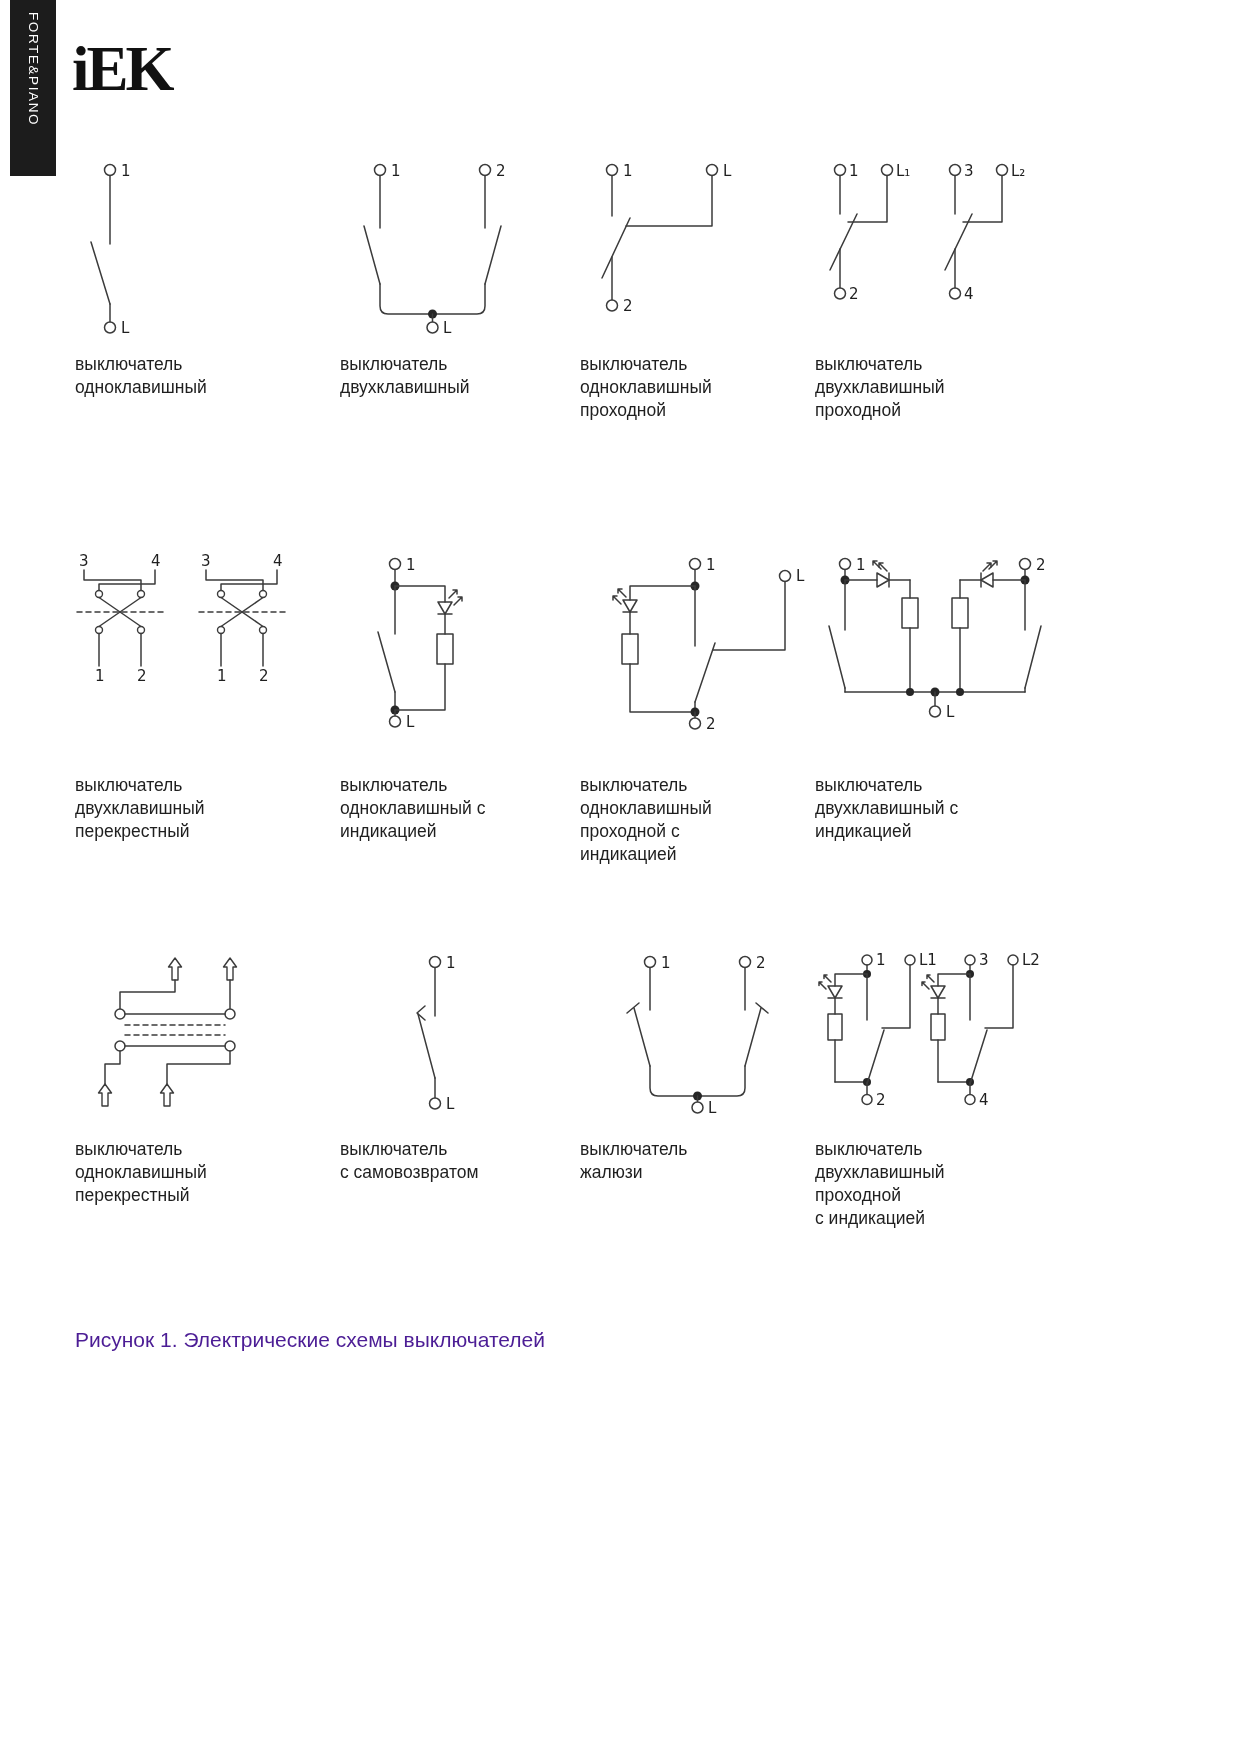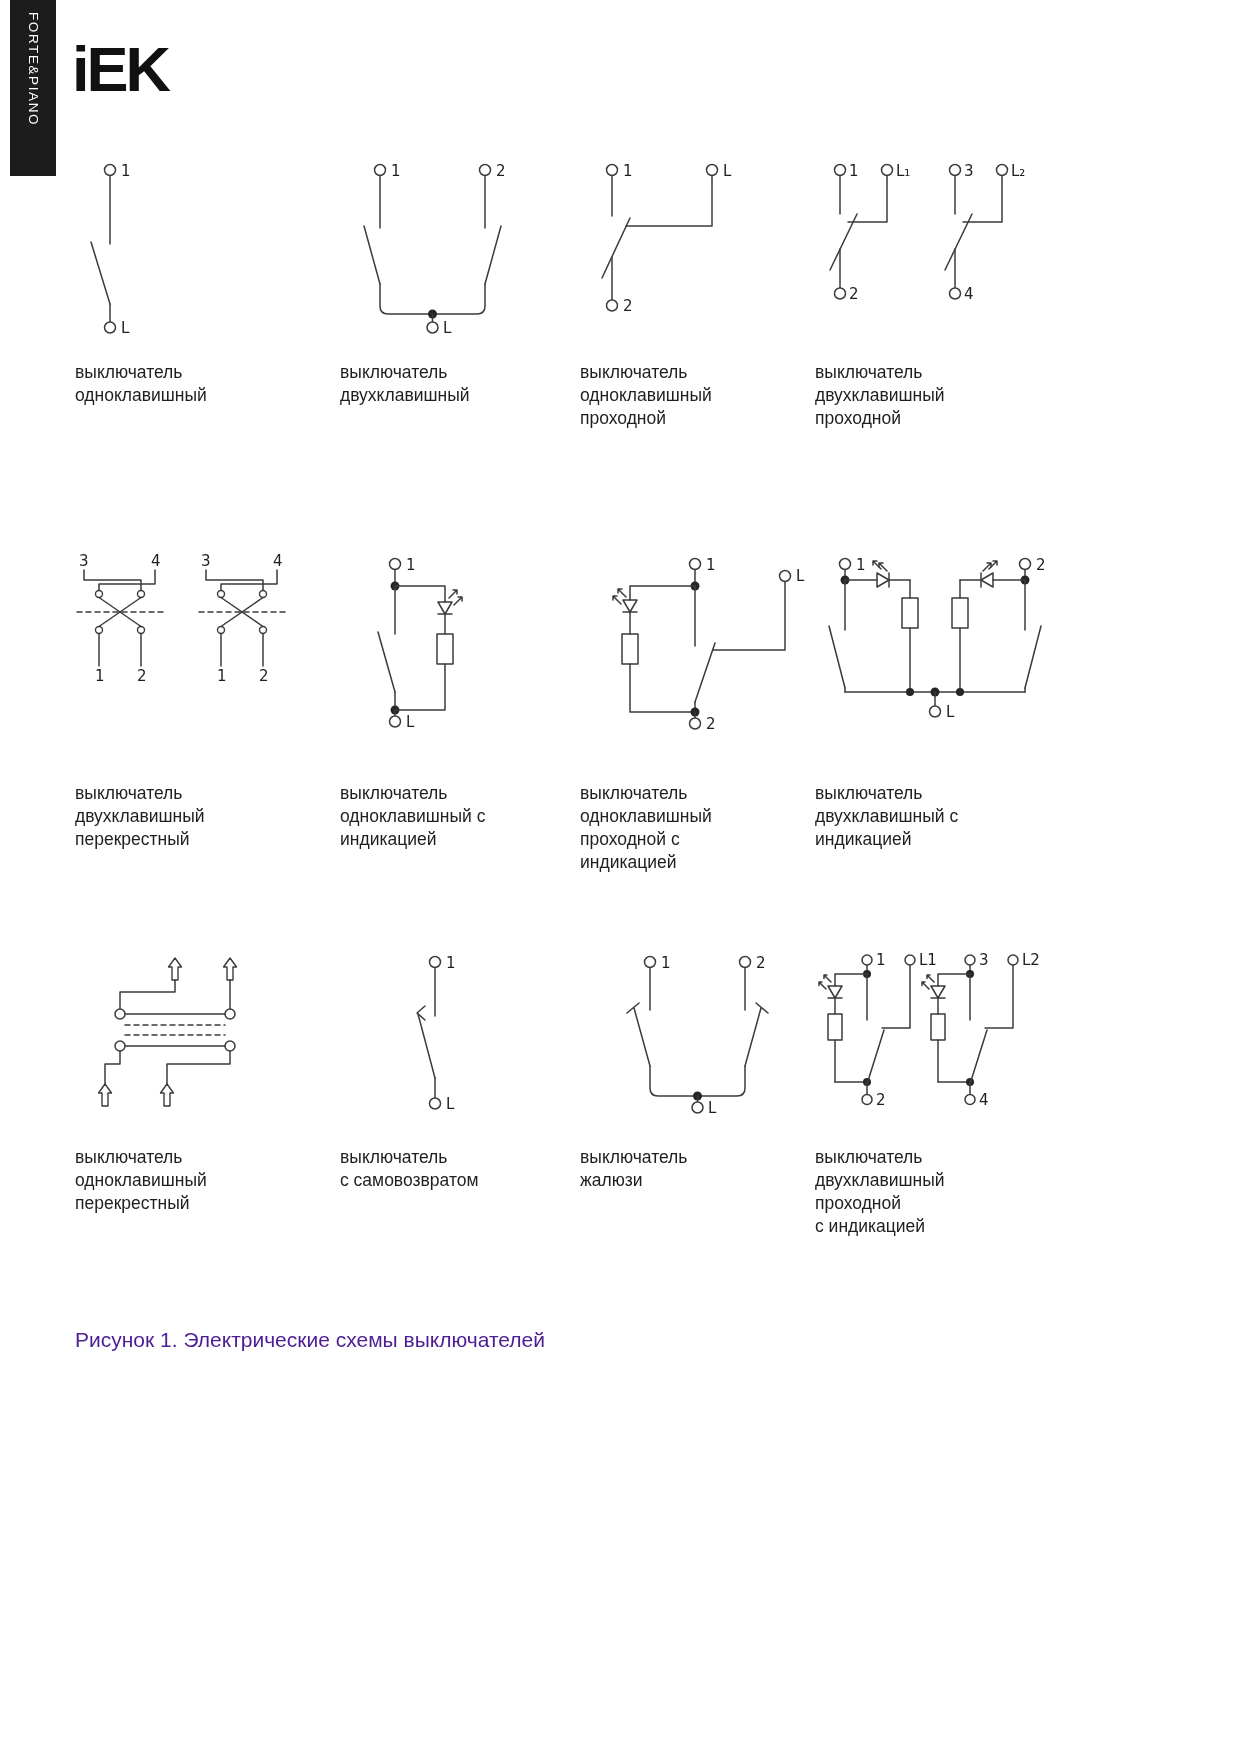--- a/index.html
+++ b/index.html
@@ -3,27 +3,27 @@
 <meta charset="utf-8">
 <style>
   html,body{margin:0;padding:0}
   body{width:1242px;height:1749px;background:#fff;position:relative;
        font-family:"Liberation Sans",sans-serif;color:#1f1f1f;overflow:hidden}
   .page{position:absolute;inset:0;background:#fff}
   .side-tab{position:absolute;left:10px;top:0;width:46px;height:176px;background:#1c1c1c;
             display:flex;justify-content:center;align-items:flex-start}
   .side-text{writing-mode:vertical-rl;text-orientation:mixed;color:#fff;font-size:13.5px;
              letter-spacing:1.6px;padding-top:12px;font-family:"Liberation Sans",sans-serif}
-  .logo{position:absolute;left:72px;top:38px;font-family:Liberation Sans, sans-serif;
+  .logo{position:absolute;left:72px;top:38px;font-family:Liberation Serif, serif;
         font-weight:bold;font-size:63px;letter-spacing:-3px;color:#111;line-height:1}
   .row{position:absolute;left:75px;width:1140px;display:grid;
        grid-template-columns:265px 240px 235px 335px}
   .row1{top:156px}.row2{top:550px}.row3{top:948px}
   figure.cell{margin:0;padding:0}
-  .cap{margin-top:20px;font-size:17.5px;line-height:1.32;color:#1f1f1f;white-space:pre-line}
+  .cap{margin-top:12px;font-size:17.5px;line-height:1.32;color:#1f1f1f;white-space:pre-line}
   .fig-caption{position:absolute;left:75px;top:1328px;font-size:21px;color:#4c1d95}
   svg.schem{overflow:visible;display:block}
   .w{stroke:#3b3b3b;stroke-width:1.5;fill:none;stroke-linecap:round;stroke-linejoin:round}
   .dash{stroke-dasharray:5 4}
   .term{fill:#fff;stroke:#3b3b3b;stroke-width:1.5}
   .cterm{fill:#fff;stroke:#3b3b3b;stroke-width:1.4}
   .node{fill:#262626;stroke:none}
   .comp{fill:none;stroke:#3b3b3b;stroke-width:1.5;stroke-linejoin:round}
   .hollow{fill:#fff;stroke:#3b3b3b;stroke-width:1.4;stroke-linejoin:round}
   .lbl{font-family:"DejaVu Sans","Liberation Sans",sans-serif;font-size:15px;fill:#1f1f1f}

